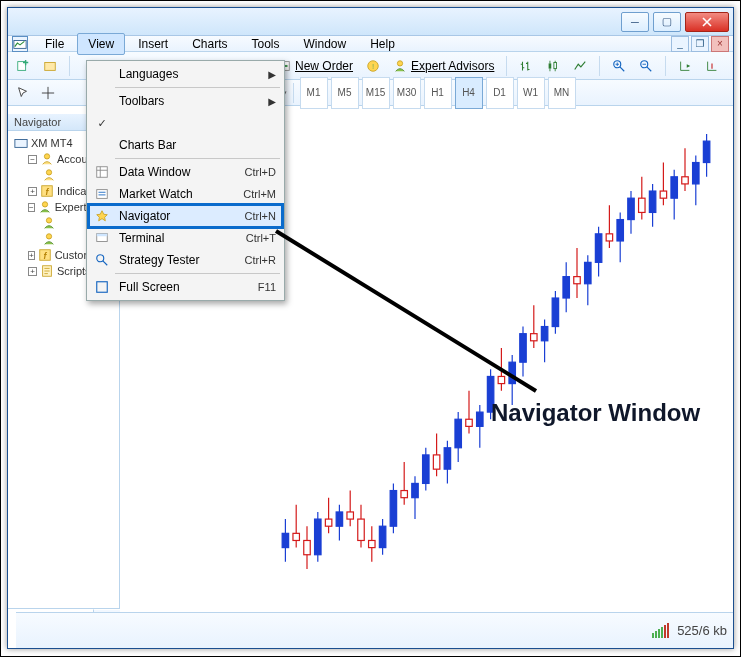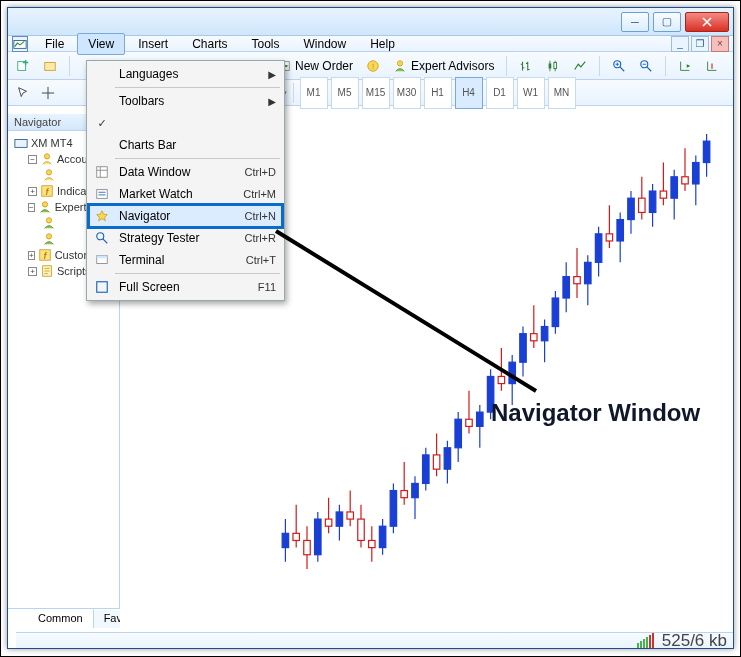--- a/index.html
+++ b/index.html
@@ -11,21 +11,21 @@
   .tbtn.close { background:linear-gradient(#f28b82,#d93025); border-color:#a42418; color:#fff; width:44px; }
   .tbtn.close svg { width:10px; height:10px; }
   .menubar { height:16px; background:linear-gradient(#f7fbff,#e9f3fe); border-bottom:1px solid #b9d4ec; display:flex; align-items:center; padding:0 4px; gap:2px; position:relative; }
   .app-ico { width:16px; height:16px; border:1px solid #5b8fc3; background:#eaf4ff; display:flex; align-items:center; justify-content:center; font-size:9px; color:#2c5b8e; margin-right:4px;}
   .mitem { padding:3px 10px; cursor:default; border:1px solid transparent; border-radius:2px; }
   .mitem.active { background:#cfe6ff; border-color:#7aa9d6; }
   .smallbtns { margin-left:auto; display:flex; gap:2px; }
   .smallbtn { width:18px; height:16px; border:1px solid #9cbde0; background:#eaf4ff; font-size:10px; display:flex; align-items:center; justify-content:center; color:#36648b;}
   .smallbtn.x { background:#f2c0bd; border-color:#c77; color:#933; }
 
-  .toolbar { height:28px; background:linear-gradient(#f7fbff,#e9f3fe); border-bottom:1px solid #b9d4ec; display:flex; align-items:center; padding:2px 4px; gap:5px; }
+  .toolbar { height:28px; background:linear-gradient(#f7fbff,#e9f3fe); border-bottom:1px solid #b9d4ec; display:flex; align-items:center; padding:2px 4px; gap:5px;text-decoration:underline; }
   .toolbar2 { height:26px; background:linear-gradient(#f7fbff,#e9f3fe); border-bottom:1px solid #b9d4ec; display:flex; align-items:center; padding:2px 4px; gap:3px; }
   .tb-ico { width:22px; height:22px; border:1px solid transparent; border-radius:2px; display:flex; align-items:center; justify-content:center; }
   .tb-sep { width:1px; height:20px; background:#c6dbef; margin:0 3px; }
   .tb-lbl { display:flex; align-items:center; gap:4px; padding:0 4px; }
   .tf { width:28px; height:32px; border:1px solid #c6dbef; background:#fff; font-size:10px; display:flex; align-items:center; justify-content:center; color:#555; }
   .tf.active { background:#d9ecff; border-color:#7aa9d6; }
 
   .body { position:absolute; left:0; right:0; top:106px; bottom:20px; display:flex; }
   .nav { width:112px; border-right:1px solid #b9d4ec; background:#fff; display:flex; flex-direction:column; }
   .nav-title { background:linear-gradient(#e8f3ff,#d4e7fa); border-bottom:1px solid #b9d4ec; padding:2px 6px; font-size:11px; color:#444; display:flex; align-items:center; justify-content:space-between;}
@@ -35,21 +35,21 @@
   .node .exp { width:9px; height:9px; border:1px solid #888; font-size:8px; line-height:7px; text-align:center; color:#444; background:#fff;}
   .node .ico { width:14px; height:14px; display:inline-flex; align-items:center; justify-content:center; }
   .sub { margin-left:14px; }
   .nav-tabs { display:flex; border-top:1px solid #b9d4ec; height:20px; font-size:11px;padding-left:20px; }
   .nav-tab { padding:2px 10px; border-right:1px solid #b9d4ec; background:#f2f8ff; border-top:1px solid #fff;}
   .nav-tab.active { background:#fff; }
 
   .chart { flex:1; position:relative; background:#fff; }
   .chart svg { position:absolute; left:0; top:0; }
 
-  .statusbar { position:absolute; left:0; right:0; bottom:0; height:16px; background:linear-gradient(#f7fbff,#e9f3fe); border-top:1px solid #b9d4ec; display:flex; align-items:center; justify-content:flex-end; padding:0 6px; gap:8px; font-size:17px; color:#444;margin-left:8px;}
+  .statusbar { position:absolute; left:0; right:0; bottom:0; height:36px; background:linear-gradient(#f7fbff,#e9f3fe); border-top:1px solid #b9d4ec; display:flex; align-items:center; justify-content:flex-end; padding:0 6px; gap:8px; font-size:13px; color:#444;margin-left:8px;}
   .conn { display:flex; gap:1px; align-items:flex-end; }
   .conn span { width:2px; background:#4caf50; }
   .conn span:nth-child(1){height:5px}
   .conn span:nth-child(2){height:7px}
   .conn span:nth-child(3){height:9px}
   .conn span:nth-child(4){height:11px}
   .conn span:nth-child(5){height:13px; background:#c0392b}
   .conn span:nth-child(6){height:15px; background:#c0392b}
 
   .dropdown { position:absolute; left:78px; top:52px; width:199px; background:#f4f4f4; border:1px solid #9aa; box-shadow:2px 3px 6px rgba(0,0,0,.35); z-index:50; padding:2px; }
@@ -464,36 +464,36 @@
             <svg class="ico-svg" viewBox="0 0 16 16">
               <path d="M8 2l2 4 4 .5-3 3 .8 4L8 11l-3.8 2.5.8-4-3-3 4-.5z" fill="#ffd54f" stroke="#c9a227"></path>
             </svg>
           </span>
           <span class="txt">Navigator</span>
           <span class="rt">Ctrl+N</span>
         </div>
       <div class="dd-row">
           <span class="gutter">
             <svg class="ico-svg" viewBox="0 0 16 16">
+              <rect x="2" y="3" width="12" height="9" fill="#fff" stroke="#888"></rect>
+              <rect x="2" y="3" width="12" height="3" fill="#cfe6ff"></rect>
+            </svg>
+          </span>
+          <span class="txt">Terminal</span>
+          <span class="rt">Ctrl+T</span>
+        </div>
+      <div class="dd-row">
+          <span class="gutter">
+            <svg class="ico-svg" viewBox="0 0 16 16">
               <circle cx="6" cy="6" r="4" fill="none" stroke="#1565c0" stroke-width="1.3"></circle>
               <path d="M9 9l5 5" stroke="#1565c0" stroke-width="1.3"></path>
             </svg>
           </span>
           <span class="txt">Strategy Tester</span>
           <span class="rt">Ctrl+R</span>
-        </div>
-      <div class="dd-row">
-          <span class="gutter">
-            <svg class="ico-svg" viewBox="0 0 16 16">
-              <rect x="2" y="3" width="12" height="9" fill="#fff" stroke="#888"></rect>
-              <rect x="2" y="3" width="12" height="3" fill="#cfe6ff"></rect>
-            </svg>
-          </span>
-          <span class="txt">Terminal</span>
-          <span class="rt">Ctrl+T</span>
         </div>
       <div class="dd-sep"></div>
       <div class="dd-row">
           <span class="gutter">
             <svg class="ico-svg" viewBox="0 0 16 16">
               <rect x="2" y="2" width="12" height="12" fill="none" stroke="#1565c0" stroke-width="1.3"></rect>
             </svg>
           </span>
           <span class="txt">Full Screen</span>
           <span class="rt">F11</span>

